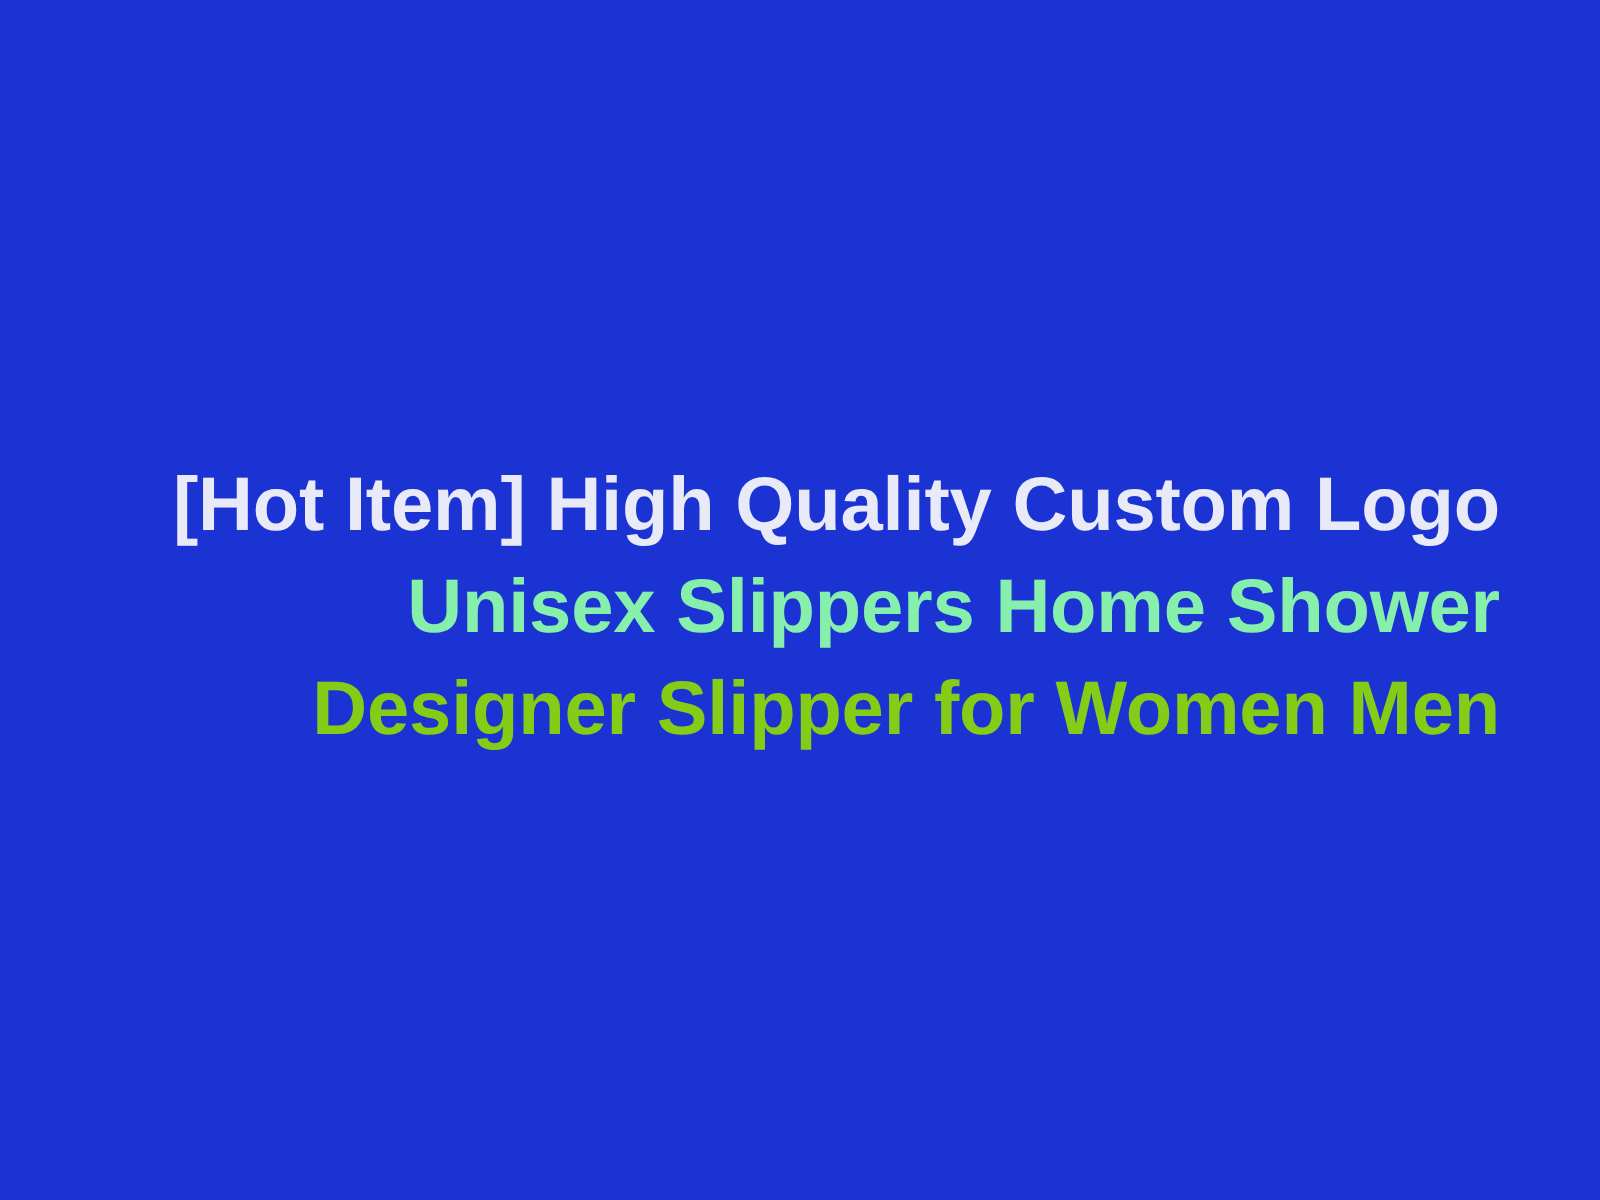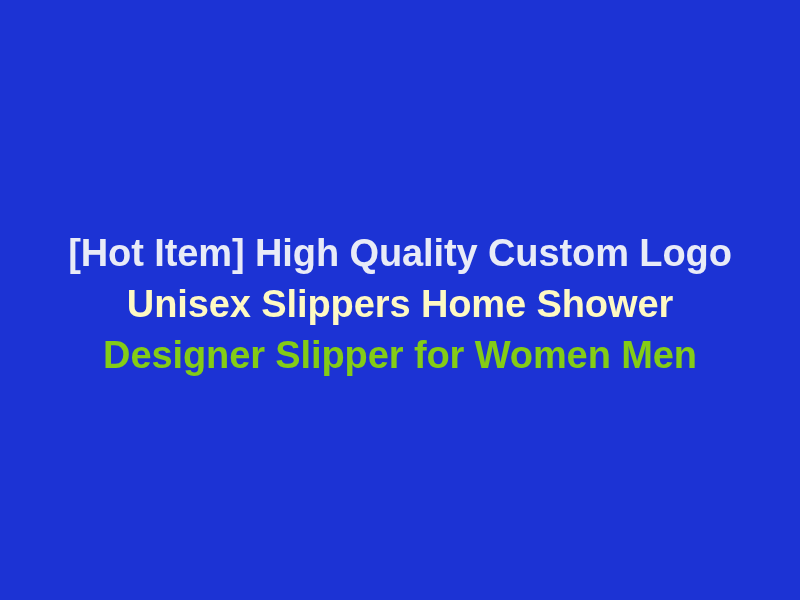--- a/index.html
+++ b/index.html
@@ -26,21 +26,21 @@
     align-items: center;
     justify-content: center;
     -webkit-font-smoothing: antialiased;
   }
 
   .title-block {
     width: 720px;
     margin-top: 8px;
     padding: 0 10px;
     box-sizing: border-box;
-    text-align: center;
+    text-align: right;
     user-select: none;
   }
 
   .title-line {
     display: block;
     color: #e8ebf7;
     font-family: "Liberation Sans", "DejaVu Sans", sans-serif;
     font-size: 38px;
     font-weight: bold;
     line-height: 51px;
@@ -50,18 +50,18 @@
 </style>
 </head>
 <body style="background-color: rgb(28, 51, 212);">
 
 <div id="placeholder-canvas" style="background-color: rgb(28, 51, 212);">
 
   <div class="title-block">
 
     <span class="title-line" style="color: rgb(232, 235, 247);">[Hot Item] High Quality Custom Logo</span>
 
-    <span class="title-line" style="color: #fef9c3;">Unisex Slippers Home Shower</span>
+    <span class="title-line" style="color: #86efac;">Unisex Slippers Home Shower</span>
 
     <span class="title-line" style="color: #84cc16;">Designer Slipper for Women Men</span>
 
   </div>
 </div>
 
 </body></html>

